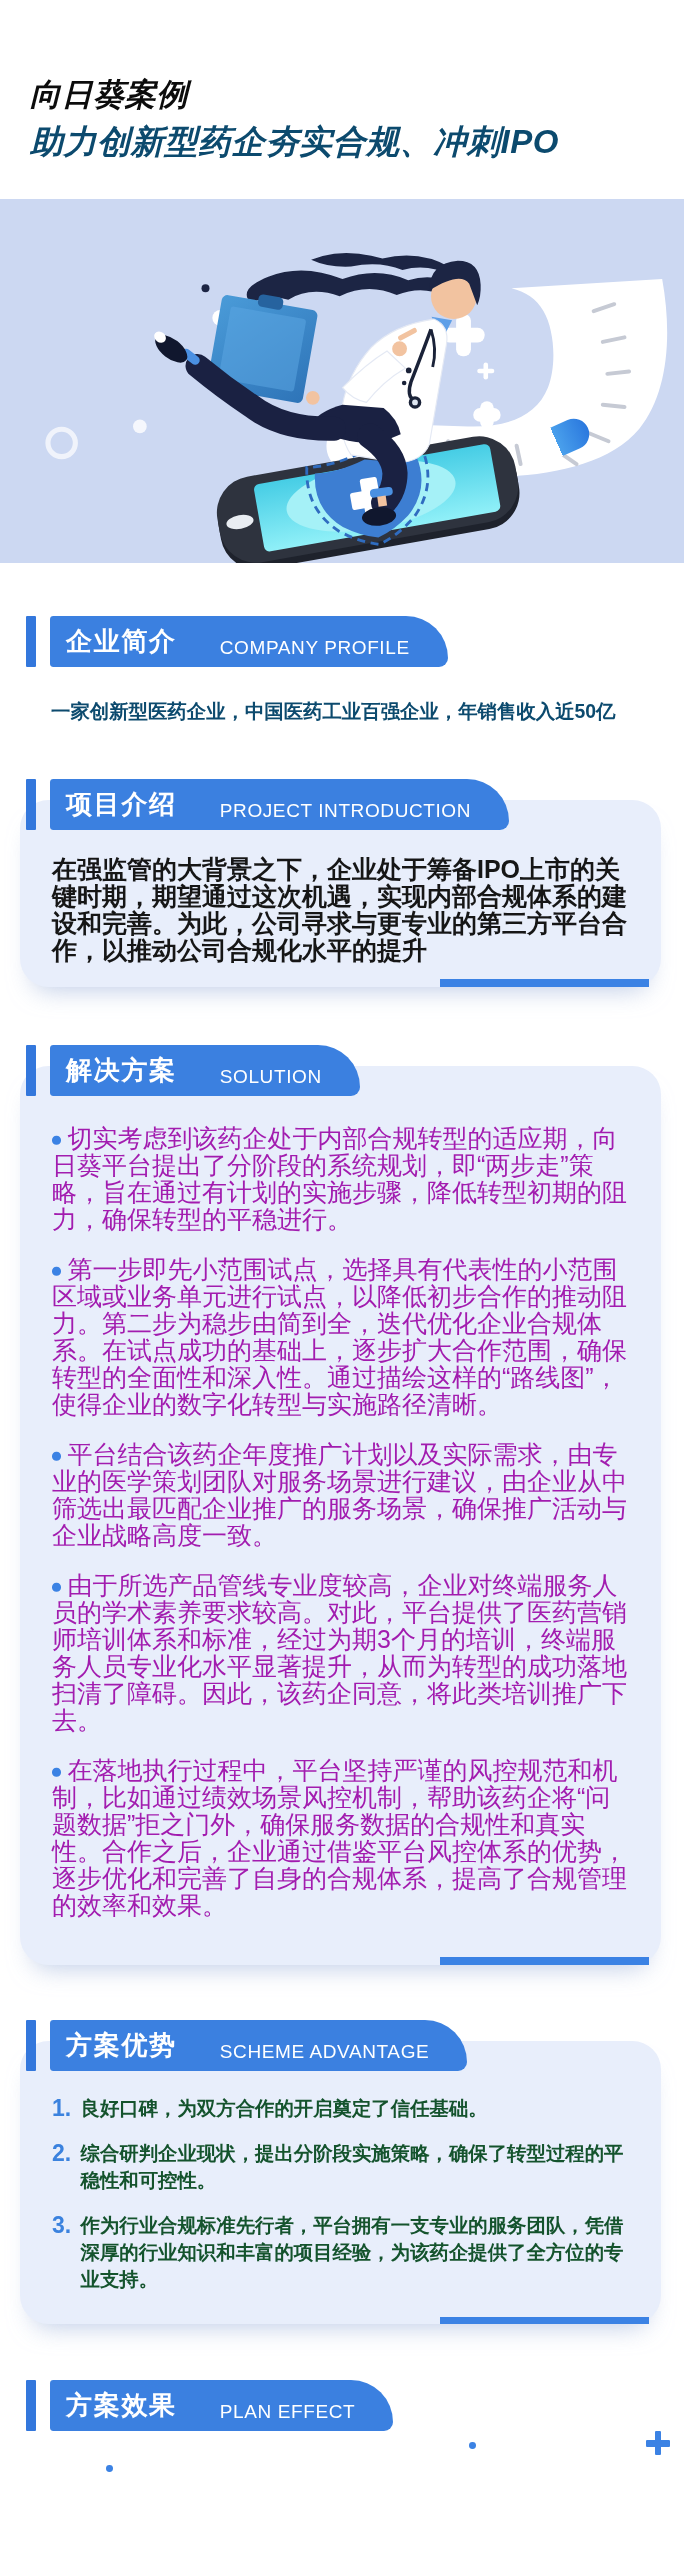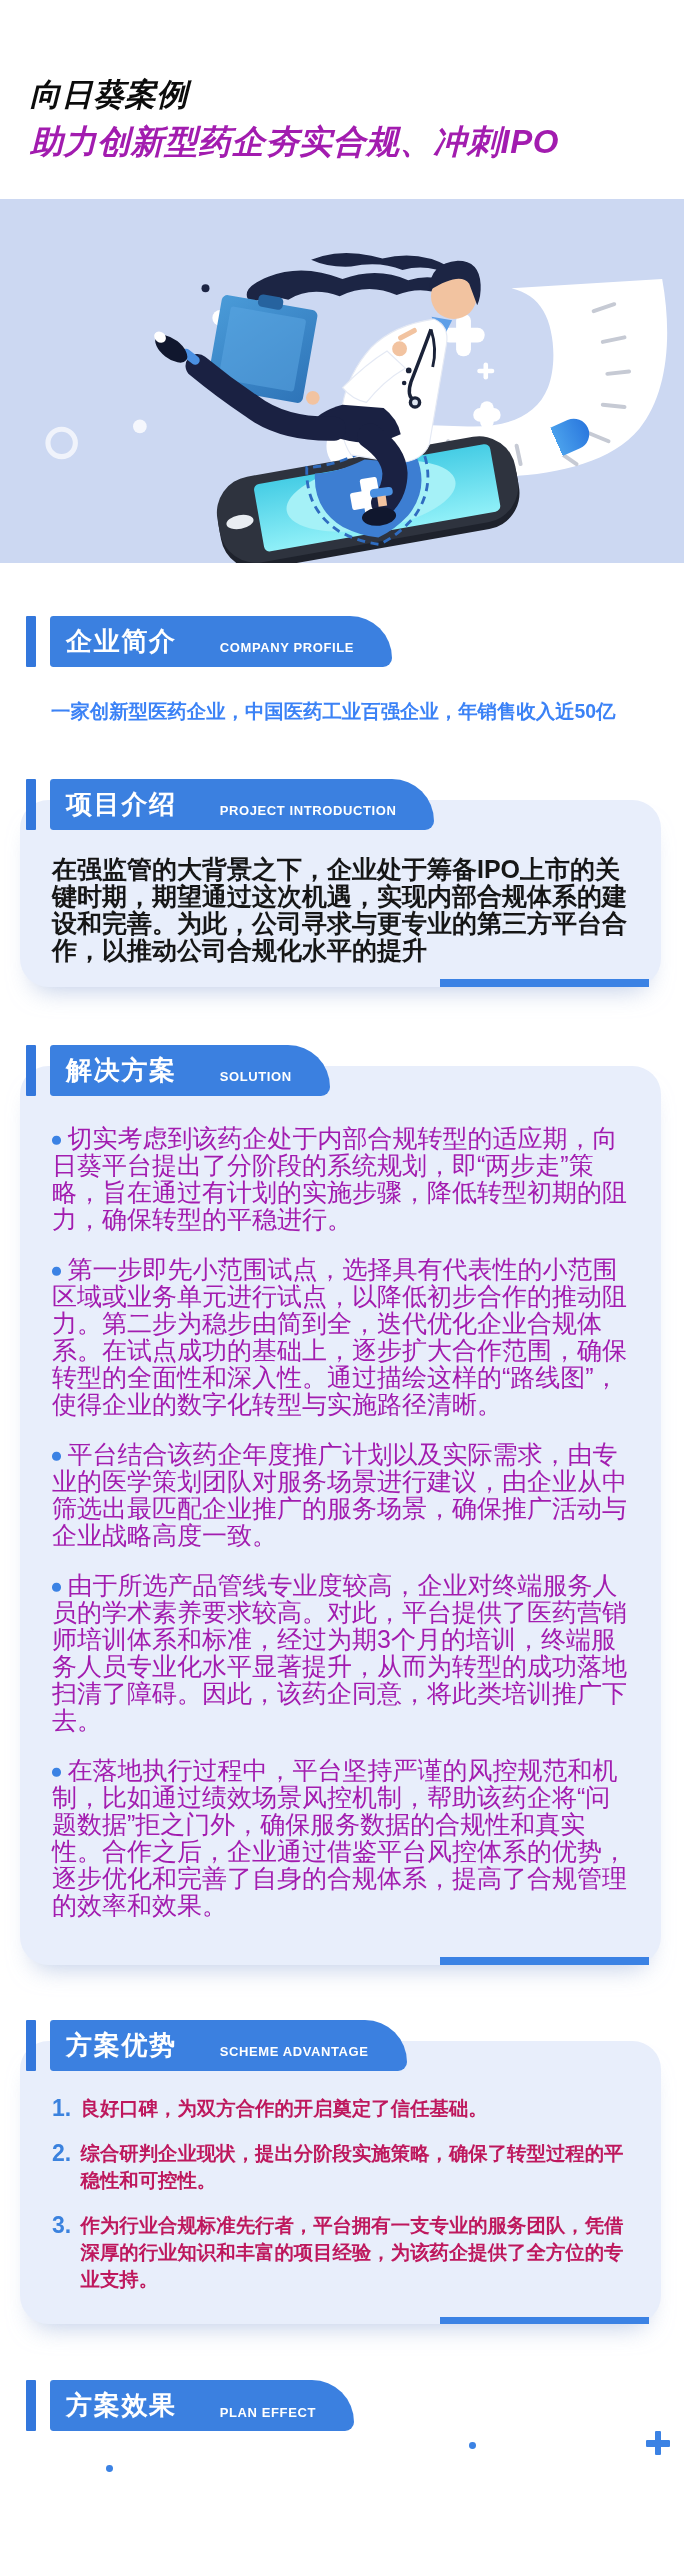--- a/index.html
+++ b/index.html
@@ -4,61 +4,61 @@
 <style>
   html,body{margin:0;padding:0;background:#ffffff;}
   .page{
     position:relative;width:685px;height:2576px;margin:0 auto;overflow:hidden;
     background:#ffffff;font-family:"Liberation Sans","DejaVu Sans",sans-serif;
     -webkit-font-smoothing:antialiased;
   }
   
   .titles{padding:78px 23px 0 30px;font-style:italic;}
   .titles h1{margin:0;font-size:31px;line-height:1.08;font-weight:900;color:#0c0c0c;letter-spacing:0.6px;}
-  .titles h2{margin:13.7px 0 0;font-size:33px;line-height:1.05;font-weight:900;color:#a21caf;letter-spacing:0.6px;}
+  .titles h2{margin:13.7px 0 0;font-size:33px;line-height:1.05;font-weight:900;color:#0c4a6e;letter-spacing:0.6px;}
   
   .hero{margin-top:39px;height:364px;background:#ccd8f2;overflow:hidden;}
   .hero svg{display:block;}
   
   .banner-row{display:flex;gap:13.7px;height:51px;margin-left:26px;position:relative;z-index:2;}
   .banner-bar{width:10.3px;background:#3377dc;border-radius:1.1px;}
   .banner{
     display:inline-flex;align-items:center;background:#3b80e0;color:#ffffff;
     padding:0 38px 0 16px;border-radius:3.4px 42px 9px 3.4px;gap:28px;
   }
   .banner .cn{font-size:26px;font-weight:900;letter-spacing:1.7px;white-space:nowrap;}
-  .banner .en{font-size:13px;font-weight:700;letter-spacing:0.6px;margin-left:15px;margin-top:12.6px;white-space:nowrap;}
+  .banner .en{font-size:19px;font-weight:400;letter-spacing:0.6px;margin-left:15px;margin-top:12.6px;white-space:nowrap;}
   
   .card{
     position:relative;z-index:1;margin:0 24.5px 0 20px;background:#e8eefb;border-radius:28.5px;
     box-shadow:0 16px 24px -13.7px rgba(150,172,215,.6);
   }
   .card .corner-bar{position:absolute;right:12px;bottom:0;width:209px;height:7.4px;background:#3b82e4;}
   .overlap{margin-bottom:-30px;}
   
-  .plain-body{margin:31px 34px 16px 51px;font-size:19.4px;line-height:27px;font-weight:700;color:#3b82f6;}
+  .plain-body{margin:31px 34px 16px 51px;font-size:19.4px;line-height:27px;font-weight:700;color:#0c4a6e;}
   .body-text{font-size:25px;line-height:27px;font-weight:700;color:#161616;margin:0;}
   .sec2 .card{padding:56px 27px 23px 32px;min-height:99px;}
   .sec3 .card{padding:59px 27px 23px 32px;min-height:651px;}
   .sec4 .card{padding:54px 27px 13.7px 32px;min-height:197px;}
   .sec5 .card{padding:60px 27px 23px 32px;min-height:177px;}
   .sec1 .banner-row{margin-top:53px;}
   .sec2{margin-top:54px;}
   .sec3{margin-top:58px;}
   .sec4{margin-top:55px;}
   .sec5{margin-top:56px;}
   
   .bullet{font-size:25px;line-height:27px;font-weight:400;color:#a21caf;margin-bottom:23px;}
   .bullet:last-child{margin-bottom:0;}
   .bullet .dot{display:inline-block;width:8.6px;height:8.6px;border-radius:50%;background:#3b82e4;margin-right:6.8px;transform:translateY(-2.3px);}
   
   .aitem{display:flex;margin-bottom:18px;}
   .aitem:last-child{margin-bottom:0;}
   .aitem .num{flex:0 0 28.5px;font-size:23px;line-height:26px;font-weight:800;color:#3b82de;}
-  .aitem .atext{font-size:19.4px;line-height:27px;font-weight:700;color:#be185d;}
+  .aitem .atext{font-size:19.4px;line-height:27px;font-weight:700;color:#14532d;}
   
   .sec5 .body-text + .body-text{margin-top:12.6px;}
   
   .foot{position:relative;height:106px;}
   .plus-deco{position:absolute;left:646px;top:30px;width:24px;height:24px;}
   .plus-deco i{position:absolute;background:#3b82e4;border-radius:1.1px;}
   .plus-deco .v{left:8.6px;top:0;width:6.8px;height:24px;}
   .plus-deco .h{left:0;top:8.6px;width:24px;height:6.8px;}
   .dot-deco{position:absolute;width:6.8px;height:6.8px;border-radius:50%;background:#3b82e4;}
   .dot-a{left:469px;top:41px;}

